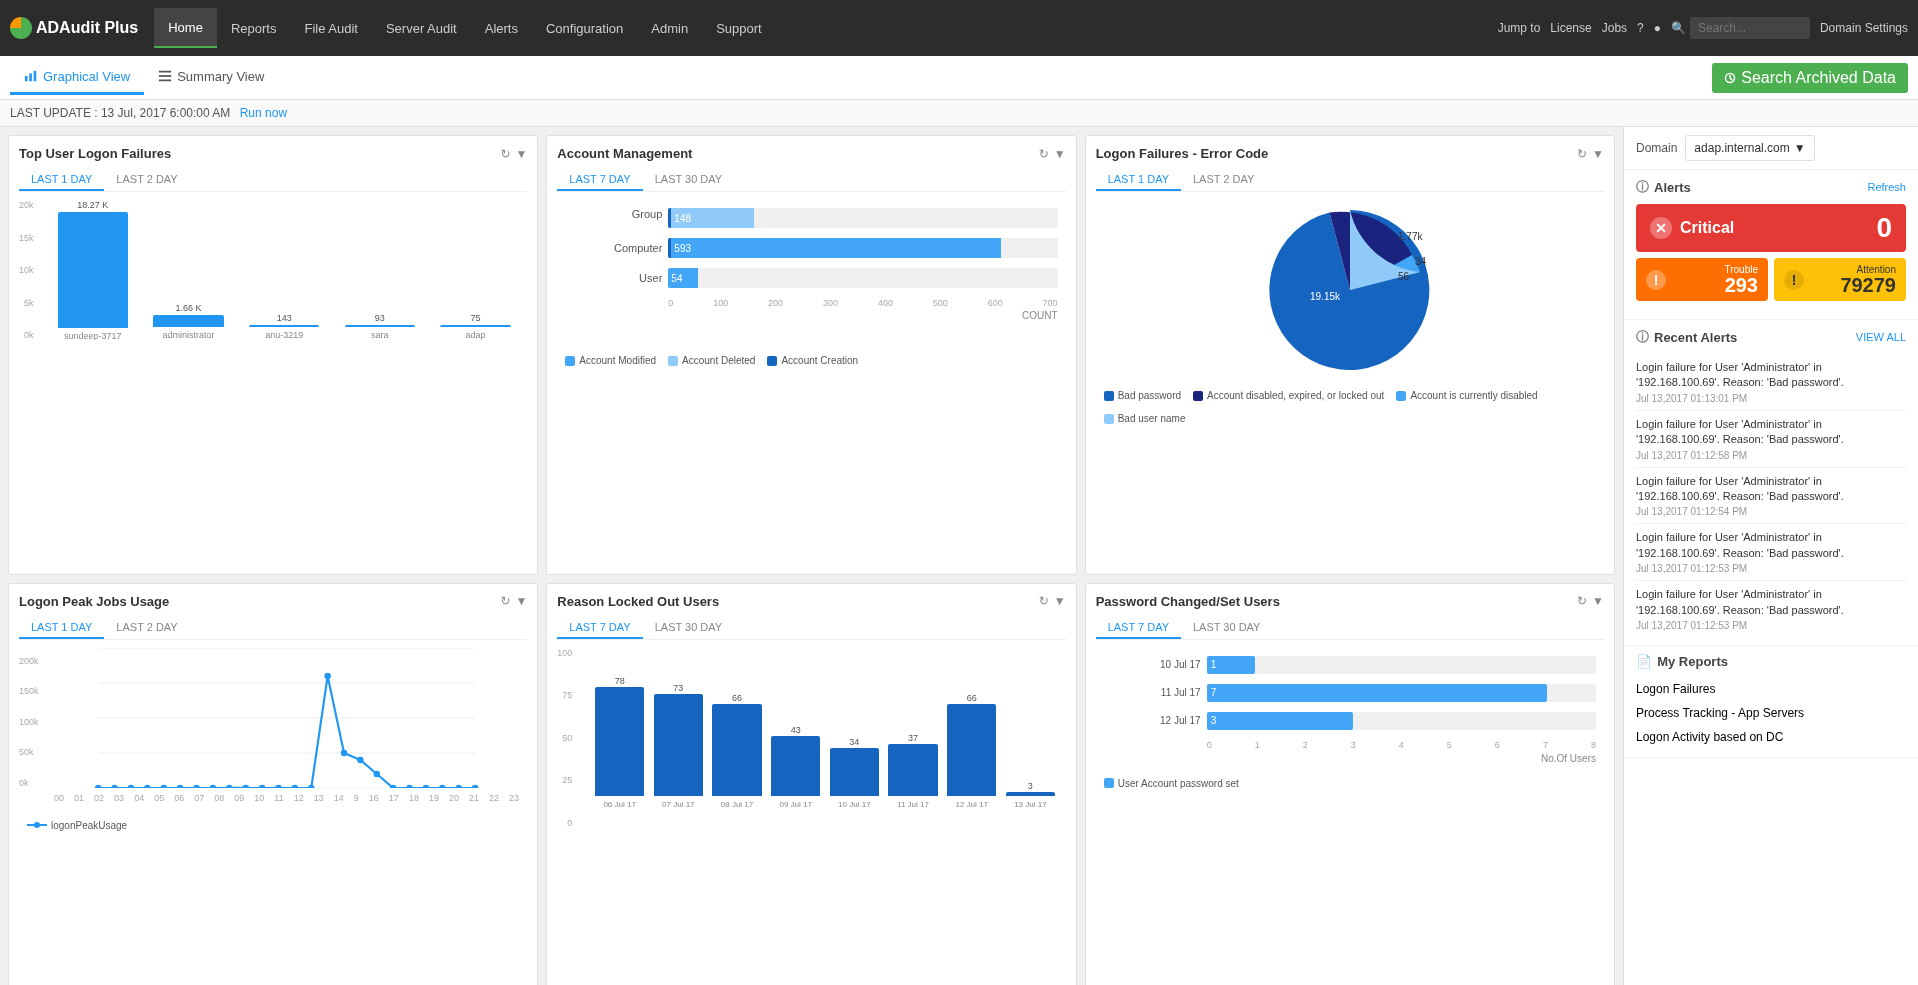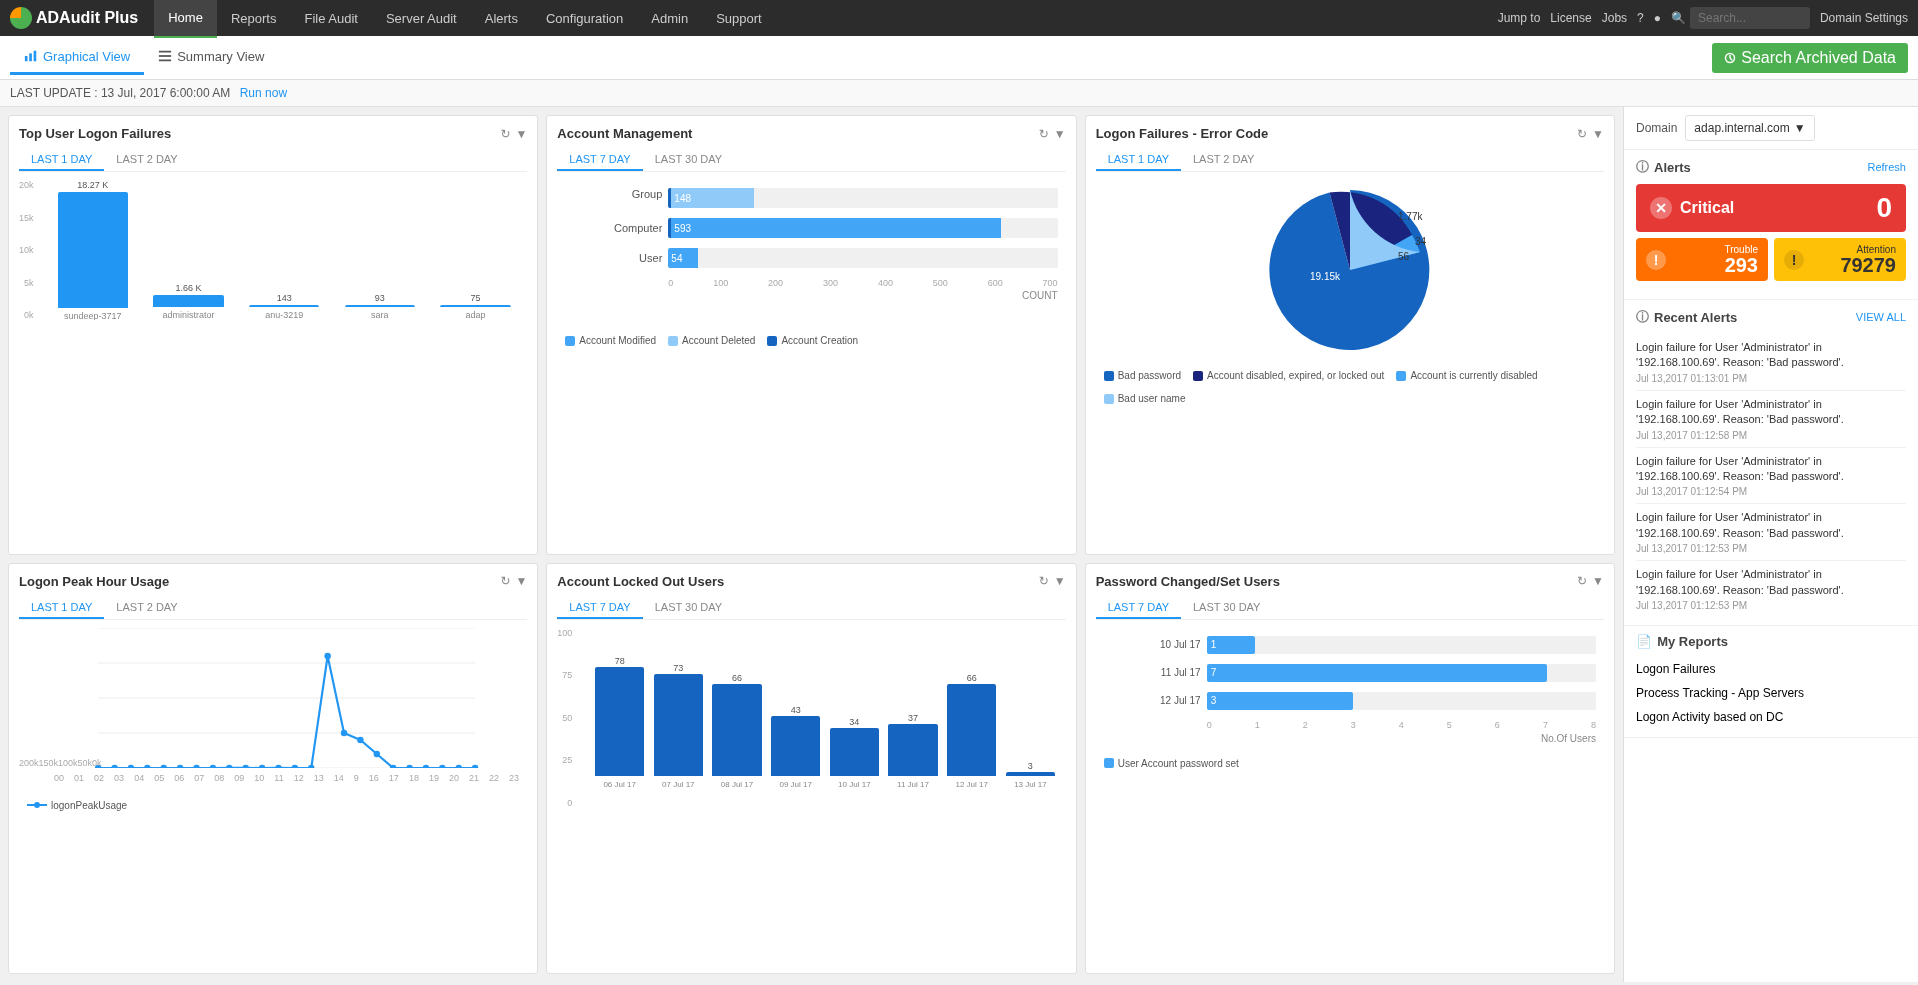--- a/index.html
+++ b/index.html
@@ -1,19 +1,19 @@
 <!DOCTYPE html>
 <html><head>
   <meta charset="utf-8">
   <style>
     * { box-sizing: border-box; margin: 0; padding: 0; }
     body { font-family: Arial, sans-serif; font-size: 12px; background: #f0f0f0; color: #333; overflow-x: hidden; }
 
     
-    .top-bar { background: #2c2c2c; height: 36px; display: flex; align-items: center; padding: 0 10px; justify-content: space-between; }
+    .top-bar { background: #2c2c2c; height: 56px; display: flex; align-items: center; padding: 0 10px; justify-content: space-between; }
     .logo { color: white; font-size: 16px; font-weight: bold; display: flex; align-items: center; gap: 4px; }
     .logo-icon { width: 22px; height: 22px; border-radius: 50%; background: conic-gradient(#4CAF50 0deg 270deg, #FF9800 270deg 360deg); }
     .top-nav { display: flex; align-items: center; gap: 0; }
     .top-nav a { color: #ccc; text-decoration: none; padding: 0 14px; height: 40px; display: flex; align-items: center; font-size: 13px; }
     .top-nav a.active { background: #444; color: white; border-bottom: 2px solid #4CAF50; }
     .top-right { display: flex; align-items: center; gap: 10px; color: #ccc; font-size: 12px; }
     .top-right span { cursor: pointer; }
     .search-box { background: #444; border: none; color: #ccc; padding: 4px 8px; border-radius: 3px; font-size: 12px; width: 120px; }
 
     
@@ -328,32 +328,32 @@
           </div>
         <div class="legend-item">
             <div class="legend-dot" style="background:#90CAF9;"></div>
             <span>Bad user name</span>
           </div>
       </div>
     </div>
 
     <div class="chart-card">
       <div class="chart-card-header">
-        <span class="chart-card-title">Logon Peak Hour Usage</span>
+        <span class="chart-card-title">Logon Peak Jobs Usage</span>
         <div class="chart-card-controls">
           <span class="rotate-icon">↻</span>
           <span class="dropdown-icon">▼</span>
         </div>
       </div>
       <div class="chart-tabs">
         <div class="chart-tab active">LAST 1 DAY</div>
         <div class="chart-tab">LAST 2 DAY</div>
       </div>
       <div style="position:relative;padding:0 8px 0 35px;height:160px;">
-        <div style="position:absolute;left:0;top:0;bottom:20px;display:flex;flex-direction:row;justify-content:space-between;align-items:flex-end;padding-right:4px;">
+        <div style="position:absolute;left:0;top:8px;bottom:20px;display:flex;flex-direction:column;justify-content:space-between;align-items:flex-start;padding-right:4px;">
           <span class="axis-label">200k</span>
           <span class="axis-label">150k</span>
           <span class="axis-label">100k</span>
           <span class="axis-label">50k</span>
           <span class="axis-label">0k</span>
         </div>
         <svg id="peak-line-chart" width="100%" height="140" viewBox="0 0 350 130">
             <line x1="0" x2="350" y1="130" y2="130" stroke="#eee" stroke-width="1"></line>
             <line x1="0" x2="350" y1="97.5" y2="97.5" stroke="#eee" stroke-width="1"></line>
             <line x1="0" x2="350" y1="65" y2="65" stroke="#eee" stroke-width="1"></line>
@@ -418,21 +418,21 @@
               <line x1="0" y1="5" x2="20" y2="5" stroke="#2196F3" stroke-width="2"></line>
               <circle cx="10" cy="5" r="3" fill="#2196F3"></circle>
             </svg>
           <span>logonPeakUsage</span>
         </div>
       </div>
     </div>
 
     <div class="chart-card">
       <div class="chart-card-header">
-        <span class="chart-card-title">Account Locked Out Users</span>
+        <span class="chart-card-title">Reason Locked Out Users</span>
         <div class="chart-card-controls">
           <span class="rotate-icon">↻</span>
           <span class="dropdown-icon">▼</span>
         </div>
       </div>
       <div class="chart-tabs">
         <div class="chart-tab active">LAST 7 DAY</div>
         <div class="chart-tab">LAST 30 DAY</div>
       </div>
       <div id="locked-bars-container" style="padding:8px 8px 20px 35px;position:relative;height:200px;">

